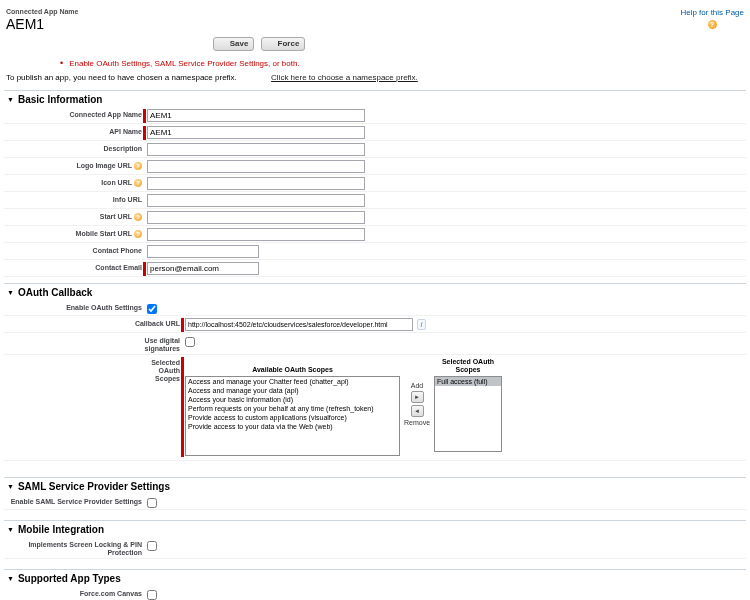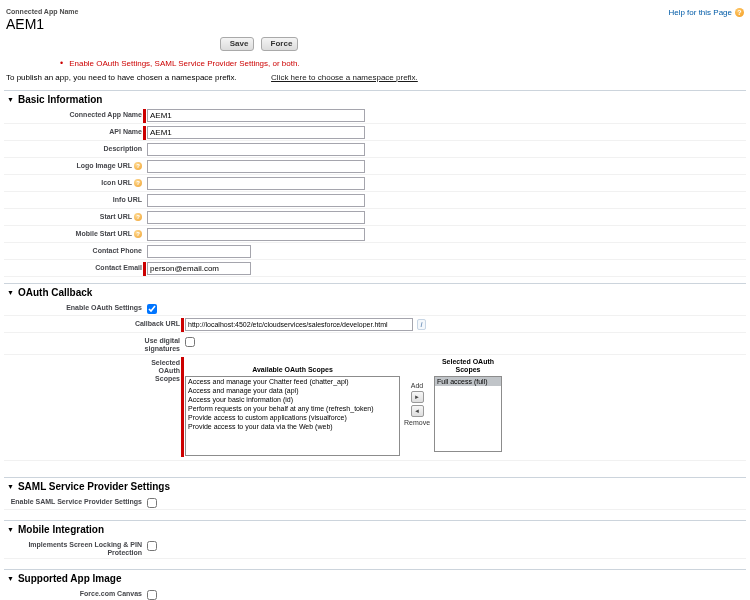--- a/index.html
+++ b/index.html
@@ -7,30 +7,30 @@
   body {
     width:750px; height:600px; background:#fff; color:#000;
     font-family:"Liberation Sans", sans-serif; font-size:8px; overflow:hidden;
   }
   .page { padding:6px 4px 0 4px; }
 
   
   .topbar { display:flex; justify-content:space-between; align-items:flex-start; padding:2px 2px 0 2px; }
   .entity-label { font-size:7px; font-weight:bold; color:#4d4d4d; }
   .page-title { font-size:14px; color:#000; margin-top:1px; }
-  .help-link { display:flex; align-items:center; gap:3px; color:#015ba7; font-size:8px; text-decoration:none; cursor:pointer; }
+  .help-link { display:flex; align-items:center; gap:3px; color:#015ba7; font-size:8px; text-decoration:none; cursor:pointer;flex-direction:column; }
   .help-badge { display:inline-flex; align-items:center; justify-content:center; width:9px; height:9px;
     border-radius:50%; background:radial-gradient(circle at 35% 30%, #ffc96b, #f39b1d); color:#fff;
     font-size:7px; font-weight:bold; }
 
   
   .btns { width:510px; text-align:center; margin:5px 0 4px 0; }
   .btn { font-family:inherit; font-size:8px; font-weight:bold; color:#333;
     background:linear-gradient(#f4f4f4,#dcdcdc); border:1px solid #a9a9a9; border-radius:3px;
-    padding:1px 5px 2px 9px; margin:0 2px; cursor:pointer; }
+    padding:1px 5px 2px 16px; margin:0 2px; cursor:pointer; }
 
   
   .error-line { color:#cc0000; font-size:8px; margin:7px 0 5px 56px; }
   .error-bullet { margin-right:6px; font-size:9px; }
   .namespace { font-size:8px; margin:5px 0 8px 2px; color:#000; }
   .namespace a { color:#1a1a1a; text-decoration:underline; cursor:pointer;margin-left:32px; }
 
   
   .sec-hd { border-top:1px solid #ccd4dc; padding:3px 0 2px 3px; font-size:10px; font-weight:bold; cursor:pointer; }
   .sec-hd .tri { font-size:7px; margin-right:4px; position:relative; top:-1px; }
@@ -39,21 +39,21 @@
   
   .row { display:flex; align-items:flex-start; min-height:16px; border-bottom:1px solid #f1f1f1; padding:1px 0 1px 0; }
   .lbl { width:138px; text-align:right; font-size:7px; font-weight:bold; color:#45464b; padding-top:3px;
          display:block; line-height:8px; }
   .lbl .help { margin-left:2px; }
   .lbl-wide { width:176px; padding-left:128px; }
   .ctrl { position:relative; margin-left:5px; display:flex; align-items:flex-start; }
   .req { position:absolute; left:-4px; top:1px; width:3px; height:14px; background:#cc0000; }
   .req-tall { height:100px; }
   input.txt { height:13px; width:218px; border:1px solid #a5a5ad; font-family:inherit; font-size:8px; padding:0 2px; margin-top:1px; }
-  input.txt.short { width:104px; }
+  input.txt.short { width:112px; }
   input.txt.cb-url { width:228px; font-size:7px; }
   input.chk { width:10px; height:10px; margin:3px 0 0 0; }
   .help { display:inline-flex; align-items:center; justify-content:center; width:8px; height:8px;
     border-radius:50%; background:radial-gradient(circle at 35% 30%, #ffd98f, #f0a434); color:#fff;
     font-size:6px; font-weight:bold; vertical-align:middle; cursor:pointer; }
   .info-ic { display:inline-flex; align-items:center; justify-content:center; width:9px; height:11px;
     border:1px solid #c7d5e4; border-radius:2px; color:#7d9cc0; background:#f4f8fc; font-size:7px;
     font-style:italic; font-weight:bold; margin:2px 0 0 4px; cursor:pointer; }
 
   
@@ -254,21 +254,21 @@
   </div>
 
   <div class="row">
     <div class="lbl">Implements Screen Locking &amp; PIN Protection</div>
     <div class="ctrl">
       <input class="chk" type="checkbox" style="">
     </div>
   </div>
 
   <div class="sec-hd mt10">
-    <span class="tri">▼</span><span>Supported App Image</span>
+    <span class="tri">▼</span><span>Supported App Types</span>
   </div>
 
   <div class="row">
     <div class="lbl">Force.com Canvas</div>
     <div class="ctrl">
       <input class="chk" type="checkbox" style="">
     </div>
   </div>
 
 </div>

